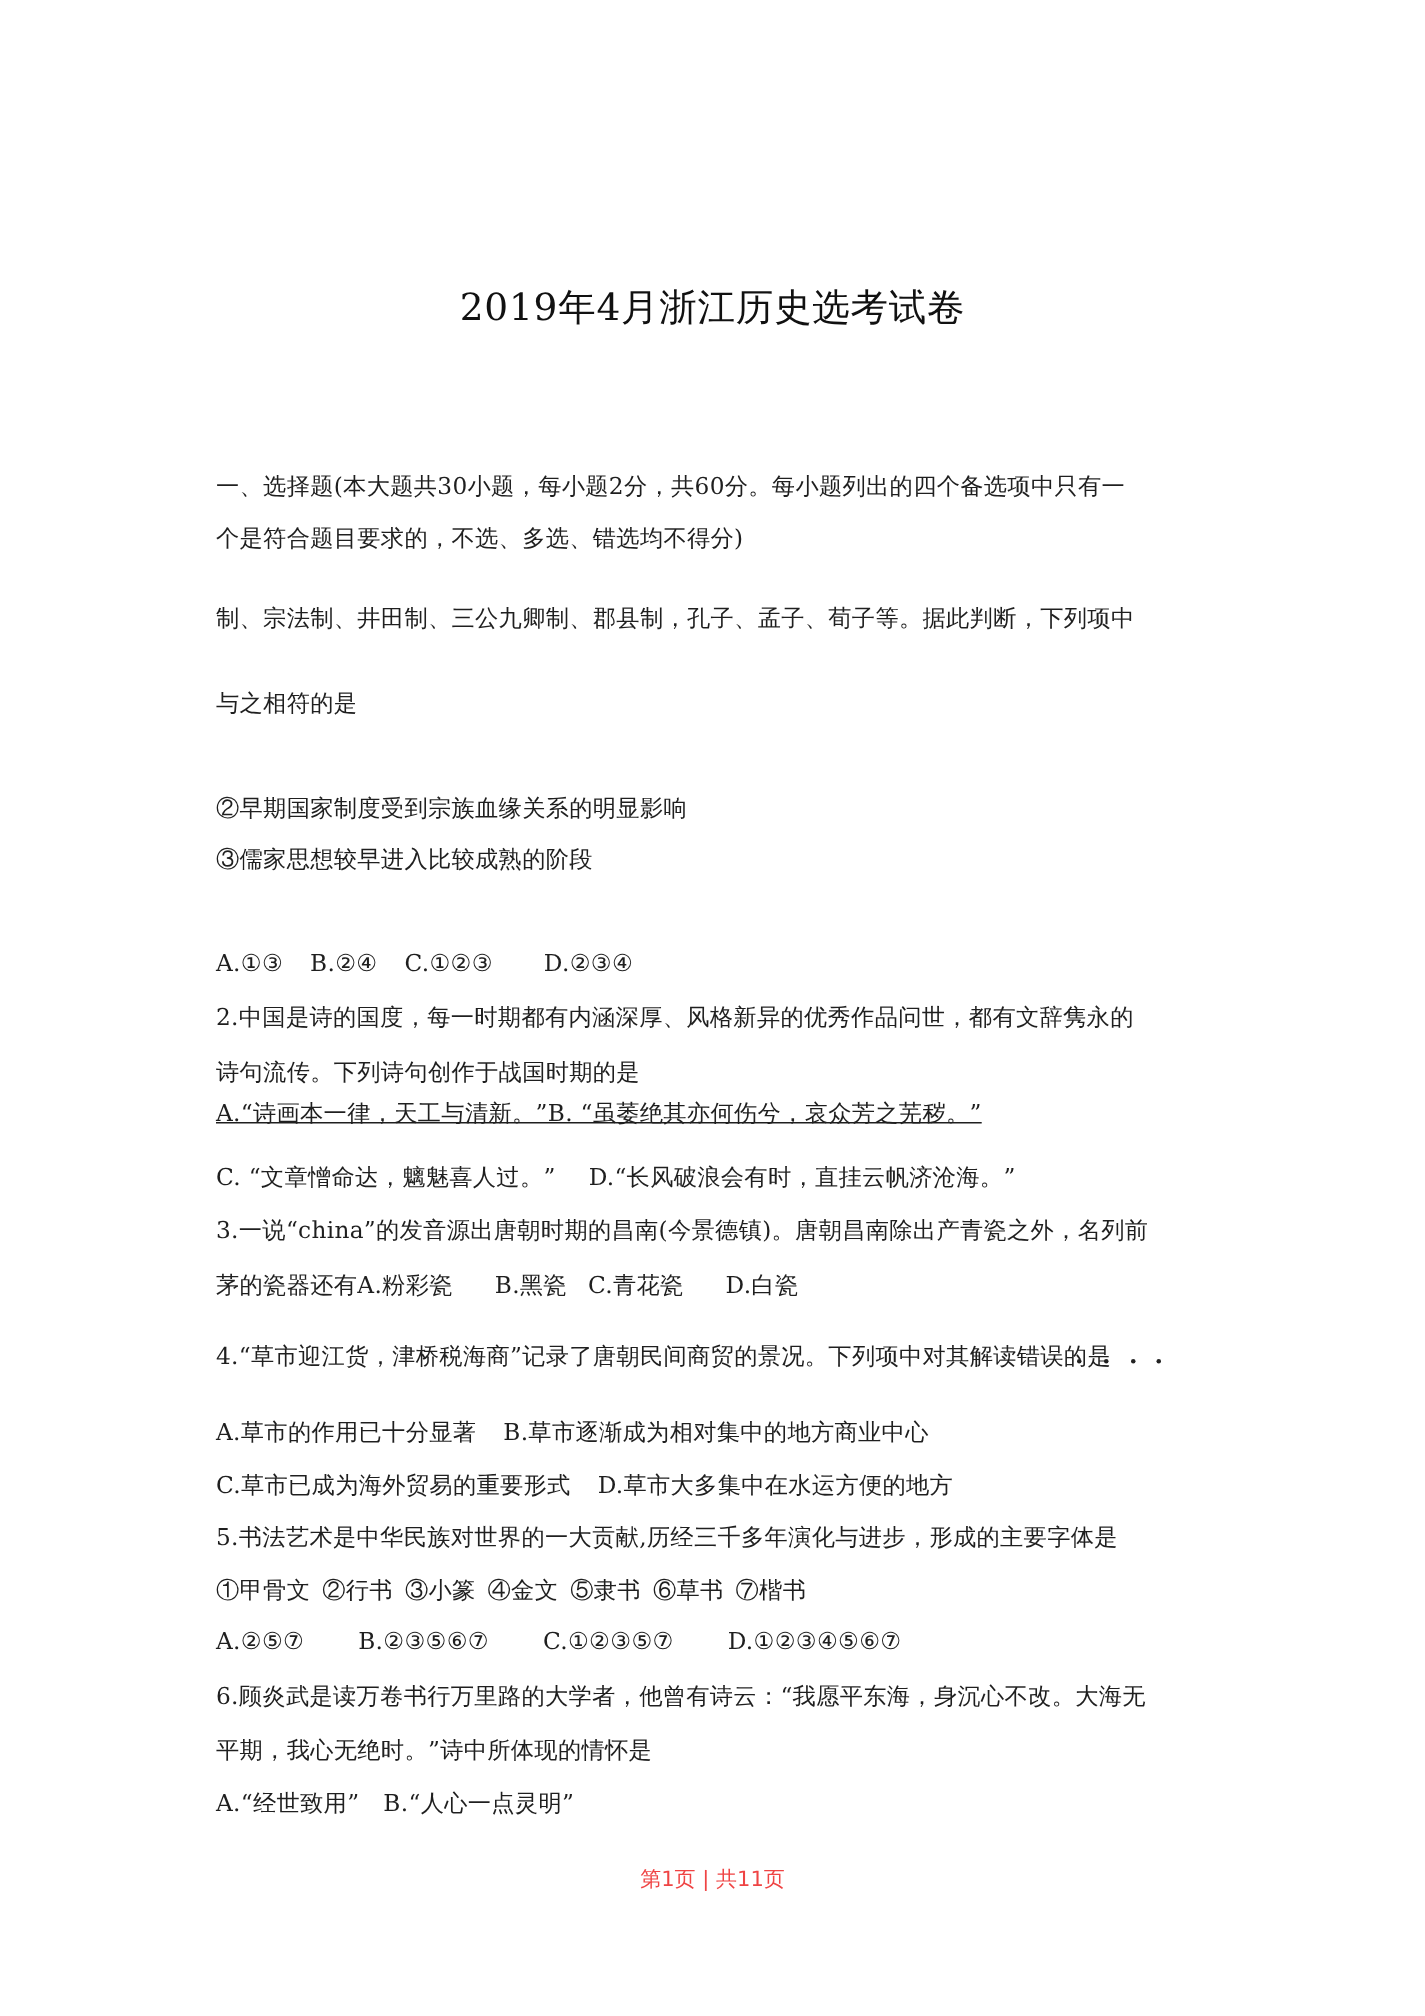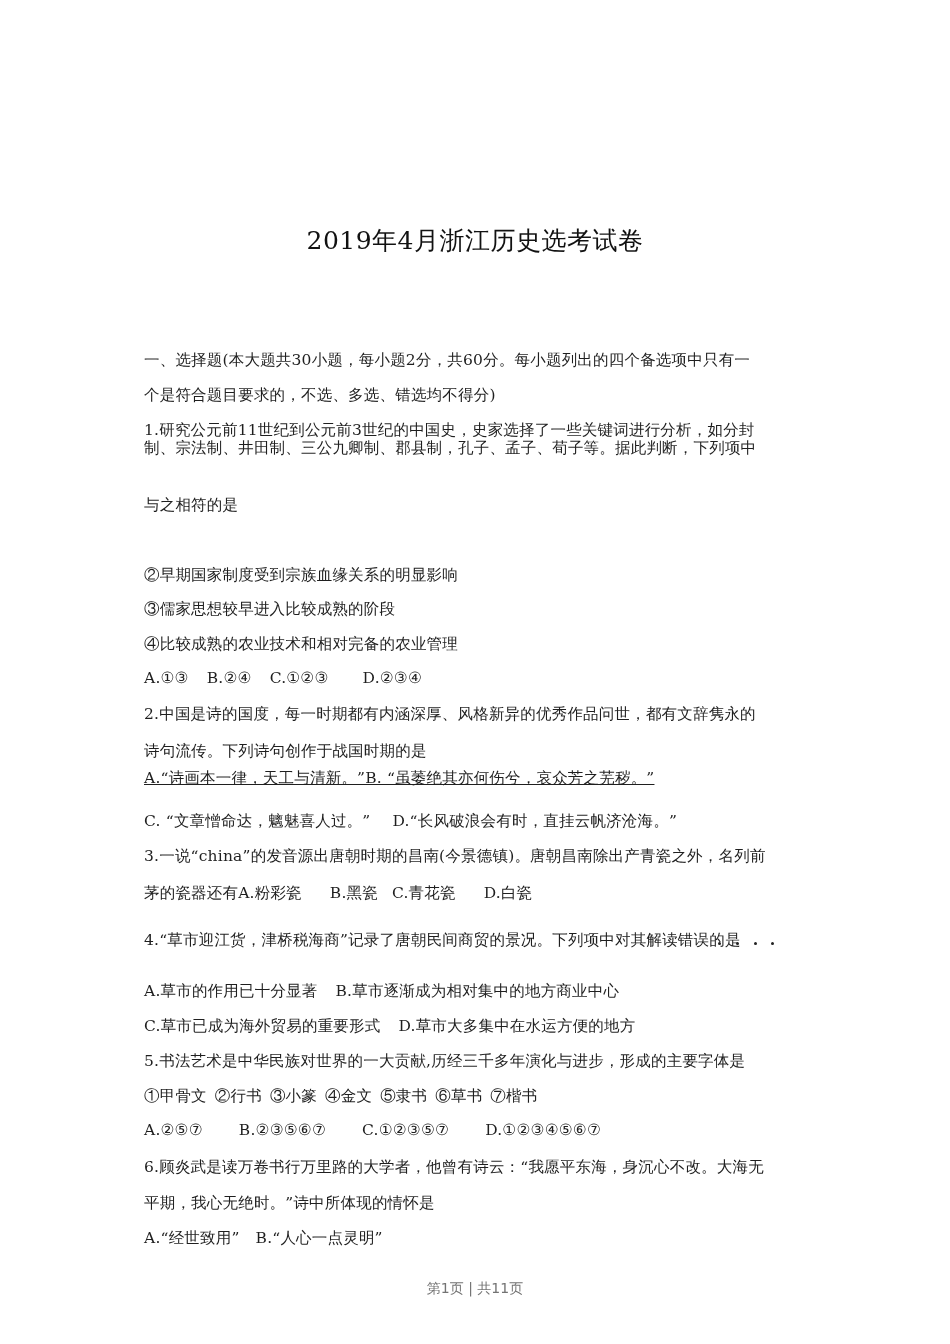--- a/index.html
+++ b/index.html
@@ -1,43 +1,41 @@
 <!DOCTYPE html>
 <html><head>
 <meta charset="utf-8">
 <style>
   html, body { margin: 0; padding: 0; background: #ffffff; }
   body { width: 950px; height: 1344px; position: relative; overflow: hidden;
          font-family: "DejaVu Serif", "Liberation Serif", serif; color: #1a1a1a; }
-  .page { position: absolute; left: 0; top: 0; width: 950px; height: 1260px; margin-top: 36px; }
+  .page { position: absolute; left: 0; top: 0; width: 950px; height: 1260px; }
   .title { position: absolute; left: 0; width: 950px; top: 188px; text-align: center;
            font-size: 25px; letter-spacing: 0.5px; color: #111; }
   .line { position: absolute; left: 144px; width: 670px; font-size: 15.5px;
           white-space: nowrap; color: #1f1f1f; letter-spacing: 0.2px; }
   .sp { display: inline-block; }
   .dots { position: absolute; top: 906px; left: 0; height: 8px; width: 950px; }
   .dot { position: absolute; width: 3px; height: 3px; background: #222; border-radius: 50%; }
   .footer { position: absolute; left: 0; width: 950px; top: 1244px; text-align: center;
-            font-size: 14px; color: #737373; font-family: "DejaVu Sans", "Liberation Sans", sans-serif; }
+            font-size: 14px; color: #ef4444; font-family: "DejaVu Sans", "Liberation Sans", sans-serif; }
 </style>
 </head>
 <body>
 
 <div class="page">
   <div class="title">2019年4月浙江历史选考试卷</div>
 
   <div class="line" style="top:314px;">一、选择题(本大题共30小题，每小题2分，共60分。每小题列出的四个备选项中只有一</div>
   <div class="line" style="top:349px;">个是符合题目要求的，不选、多选、错选均不得分)</div>
 
-  <div class="line" style="top:384px;">1.研究公元前11世纪到公元前3世纪的中国史，史家选择了一些关键词进行分析，如分封</div>
   <div class="line" style="top:402px;">制、宗法制、井田制、三公九卿制、郡县制，孔子、孟子、荀子等。据此判断，下列项中</div>
   <div class="line" style="top:459px;">与之相符的是</div>
   <div class="line" style="top:529px;">②早期国家制度受到宗族血缘关系的明显影响</div>
   <div class="line" style="top:563px;">③儒家思想较早进入比较成熟的阶段</div>
-  <div class="line" style="top:598px;">④比较成熟的农业技术和相对完备的农业管理</div>
   <div class="line" style="top:633px;">
     <span class="sp">A.①③</span><span class="sp" style="width:18px"></span><span class="sp">B.②④</span><span class="sp" style="width:18px"></span><span class="sp">C.①②③</span><span class="sp" style="width:34px"></span><span class="sp">D.②③④</span>
   </div>
 
   <div class="line" style="top:668px;">2.中国是诗的国度，每一时期都有内涵深厚、风格新异的优秀作品问世，都有文辞隽永的</div>
   <div class="line" style="top:705px;">诗句流传。下列诗句创作于战国时期的是</div>
   <div class="line" style="top:732px;text-decoration:underline;">A.“诗画本一律，天工与清新。”B. “虽萎绝其亦何伤兮，哀众芳之芜秽。”</div>
   <div class="line" style="top:775px;">
     <span class="sp">C. “文章憎命达，魑魅喜人过。”</span><span class="sp" style="width:22px"></span><span class="sp">D.“长风破浪会有时，直挂云帆济沧海。”</span>
   </div>

